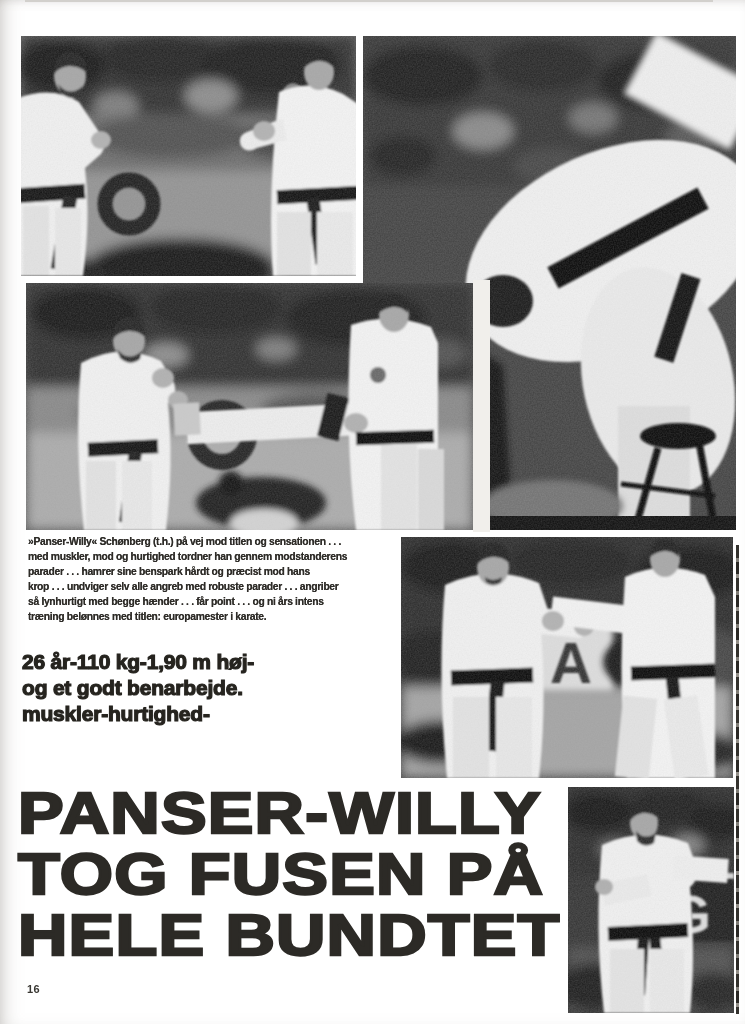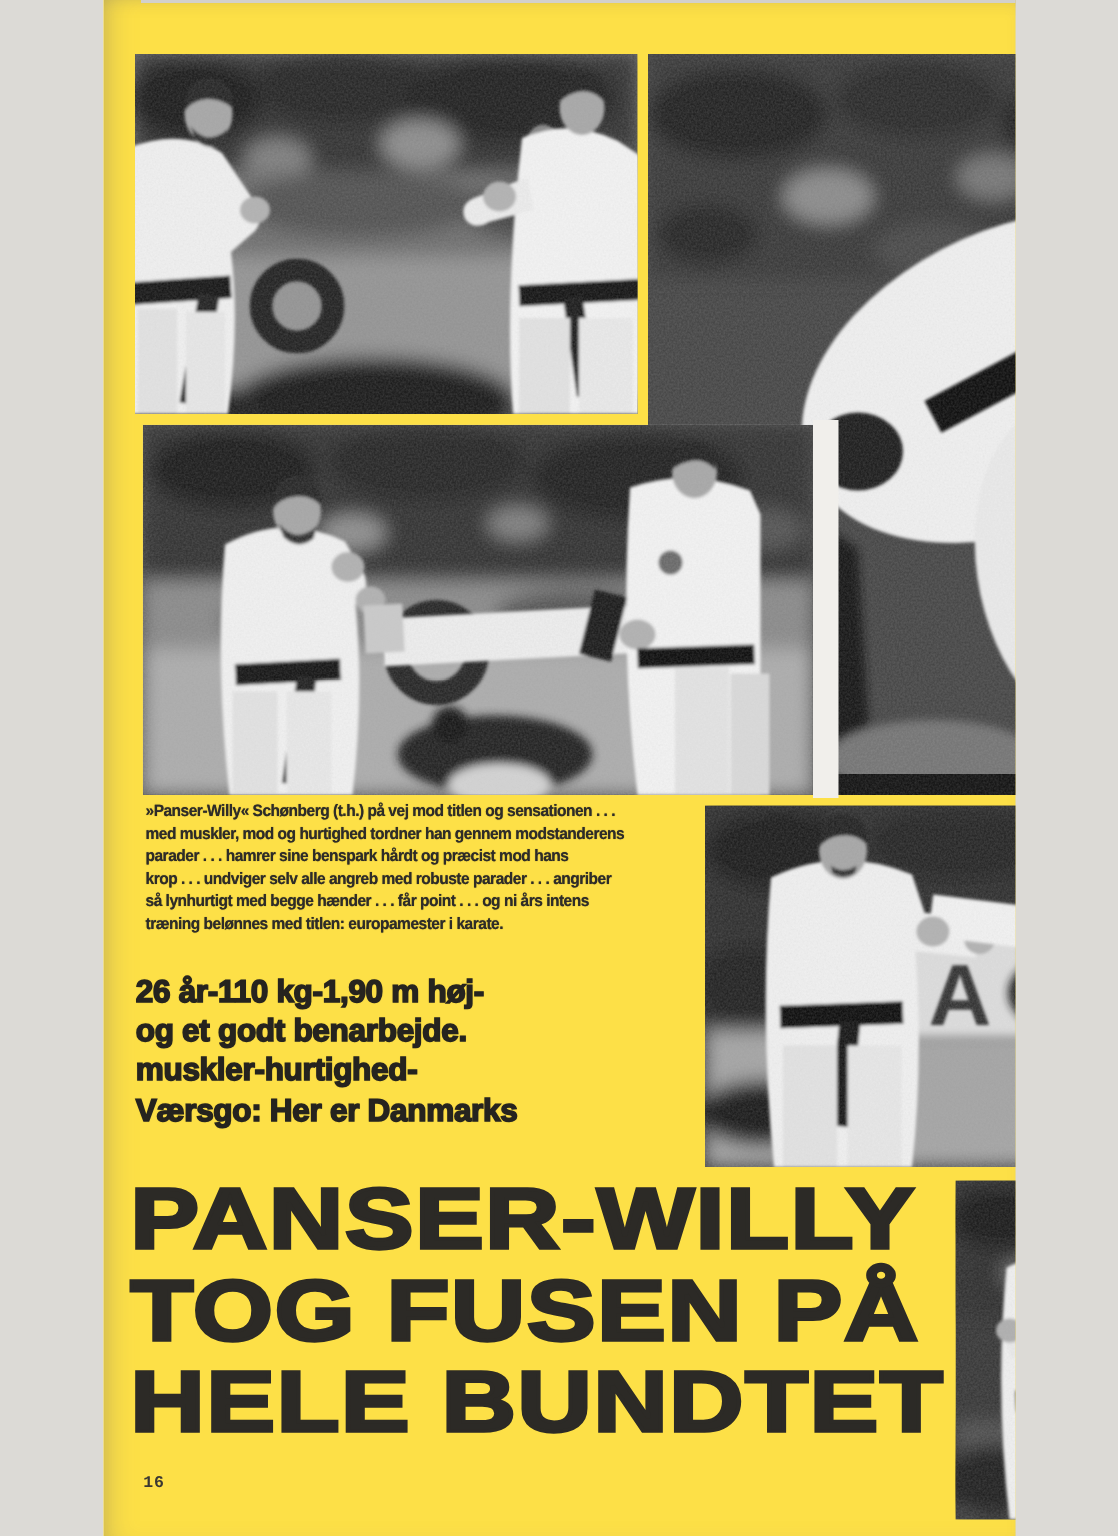--- a/index.html
+++ b/index.html
@@ -1,19 +1,19 @@
 <!DOCTYPE html>
 <html><head>
 <meta charset="utf-8">
 <title>Panser-Willy</title>
 <style>
   html,body{margin:0;padding:0;background:#dcdad6;}
   #page{
-    position:relative;width:608px;height:1024px;margin:0 auto;
-    background:#fde047;overflow:hidden;
+    position:relative;width:745px;height:1024px;margin:0 auto;
+    background:#ffffff;overflow:hidden;
     font-family:"Liberation Sans","DejaVu Sans",sans-serif;
     box-shadow:inset 14px 0 22px -16px rgba(120,115,108,.55), inset 0 6px 14px -10px rgba(120,115,108,.45);
   }
   .ph{position:absolute;display:block;filter:grayscale(1) contrast(1.07) brightness(1.02);}
   .gutter{position:absolute;background:#f1efeb;}
   .scan-top{position:absolute;left:25px;top:0;width:688px;height:2px;background:#d2d0cc;}
   .scan-right{
     position:absolute;left:736px;top:545px;width:3px;height:469px;
     background:repeating-linear-gradient(180deg,#34322e 0 13px,#807d77 13px 17px,#2b2926 17px 29px,#938f89 29px 33px);
   }
@@ -35,21 +35,21 @@
   .headline{
     position:absolute;left:18px;top:783px;width:470px;
     transform:scaleX(1.2);transform-origin:0 0;
     font-size:57px;line-height:61px;font-weight:bold;
     color:#2c2a26;-webkit-text-stroke:2.4px #2c2a26;
     letter-spacing:1px;text-shadow:0 0 1.2px rgba(44,42,38,.65);
   }
   .hl{white-space:nowrap;}
   .pageno{
     position:absolute;left:27px;top:983px;
-    font-size:11px;font-weight:bold;color:#3a3833;letter-spacing:.5px;font-family:Liberation Mono, monospace;
+    font-size:11px;font-weight:bold;color:#3a3833;letter-spacing:.5px;
   }
 </style>
 </head>
 <body>
 
 <div id="page">
 
   <svg width="0" height="0" style="position:absolute" aria-hidden="true">
     <defs>
       <filter id="b6" x="-20%" y="-20%" width="140%" height="140%">
@@ -254,21 +254,20 @@
       <rect x="218" y="160" width="34" height="81" fill="#ddd8d0" transform="rotate(6 235 200)"></rect>
       <rect x="268" y="160" width="34" height="81" fill="#e4dfd7" transform="rotate(-8 285 200)"></rect>
     </g>
     <rect width="332" height="241" fill="#808080" filter="url(#grain)" opacity="0.42"></rect>
   </svg>
 
   <div class="intro">
     <div class="intro-line">26 år-110 kg-1,90 m høj-</div>
     <div class="intro-line">og et godt benarbejde.</div>
     <div class="intro-line">muskler-hurtighed-</div>
-    <div class="intro-line">Værsgo: Her er Danmarks</div>
   </div>
 
   <div class="headline">
     <div class="hl">PANSER-WILLY</div>
     <div class="hl">TOG FUSEN PÅ</div>
     <div class="hl">HELE BUNDTET</div>
   </div>
 
   <svg class="ph" style="left:568px;top:787px;width:166px;height:226px" viewBox="0 0 166 226" preserveAspectRatio="none">
     <rect width="166" height="226" fill="#3a3631"></rect>

